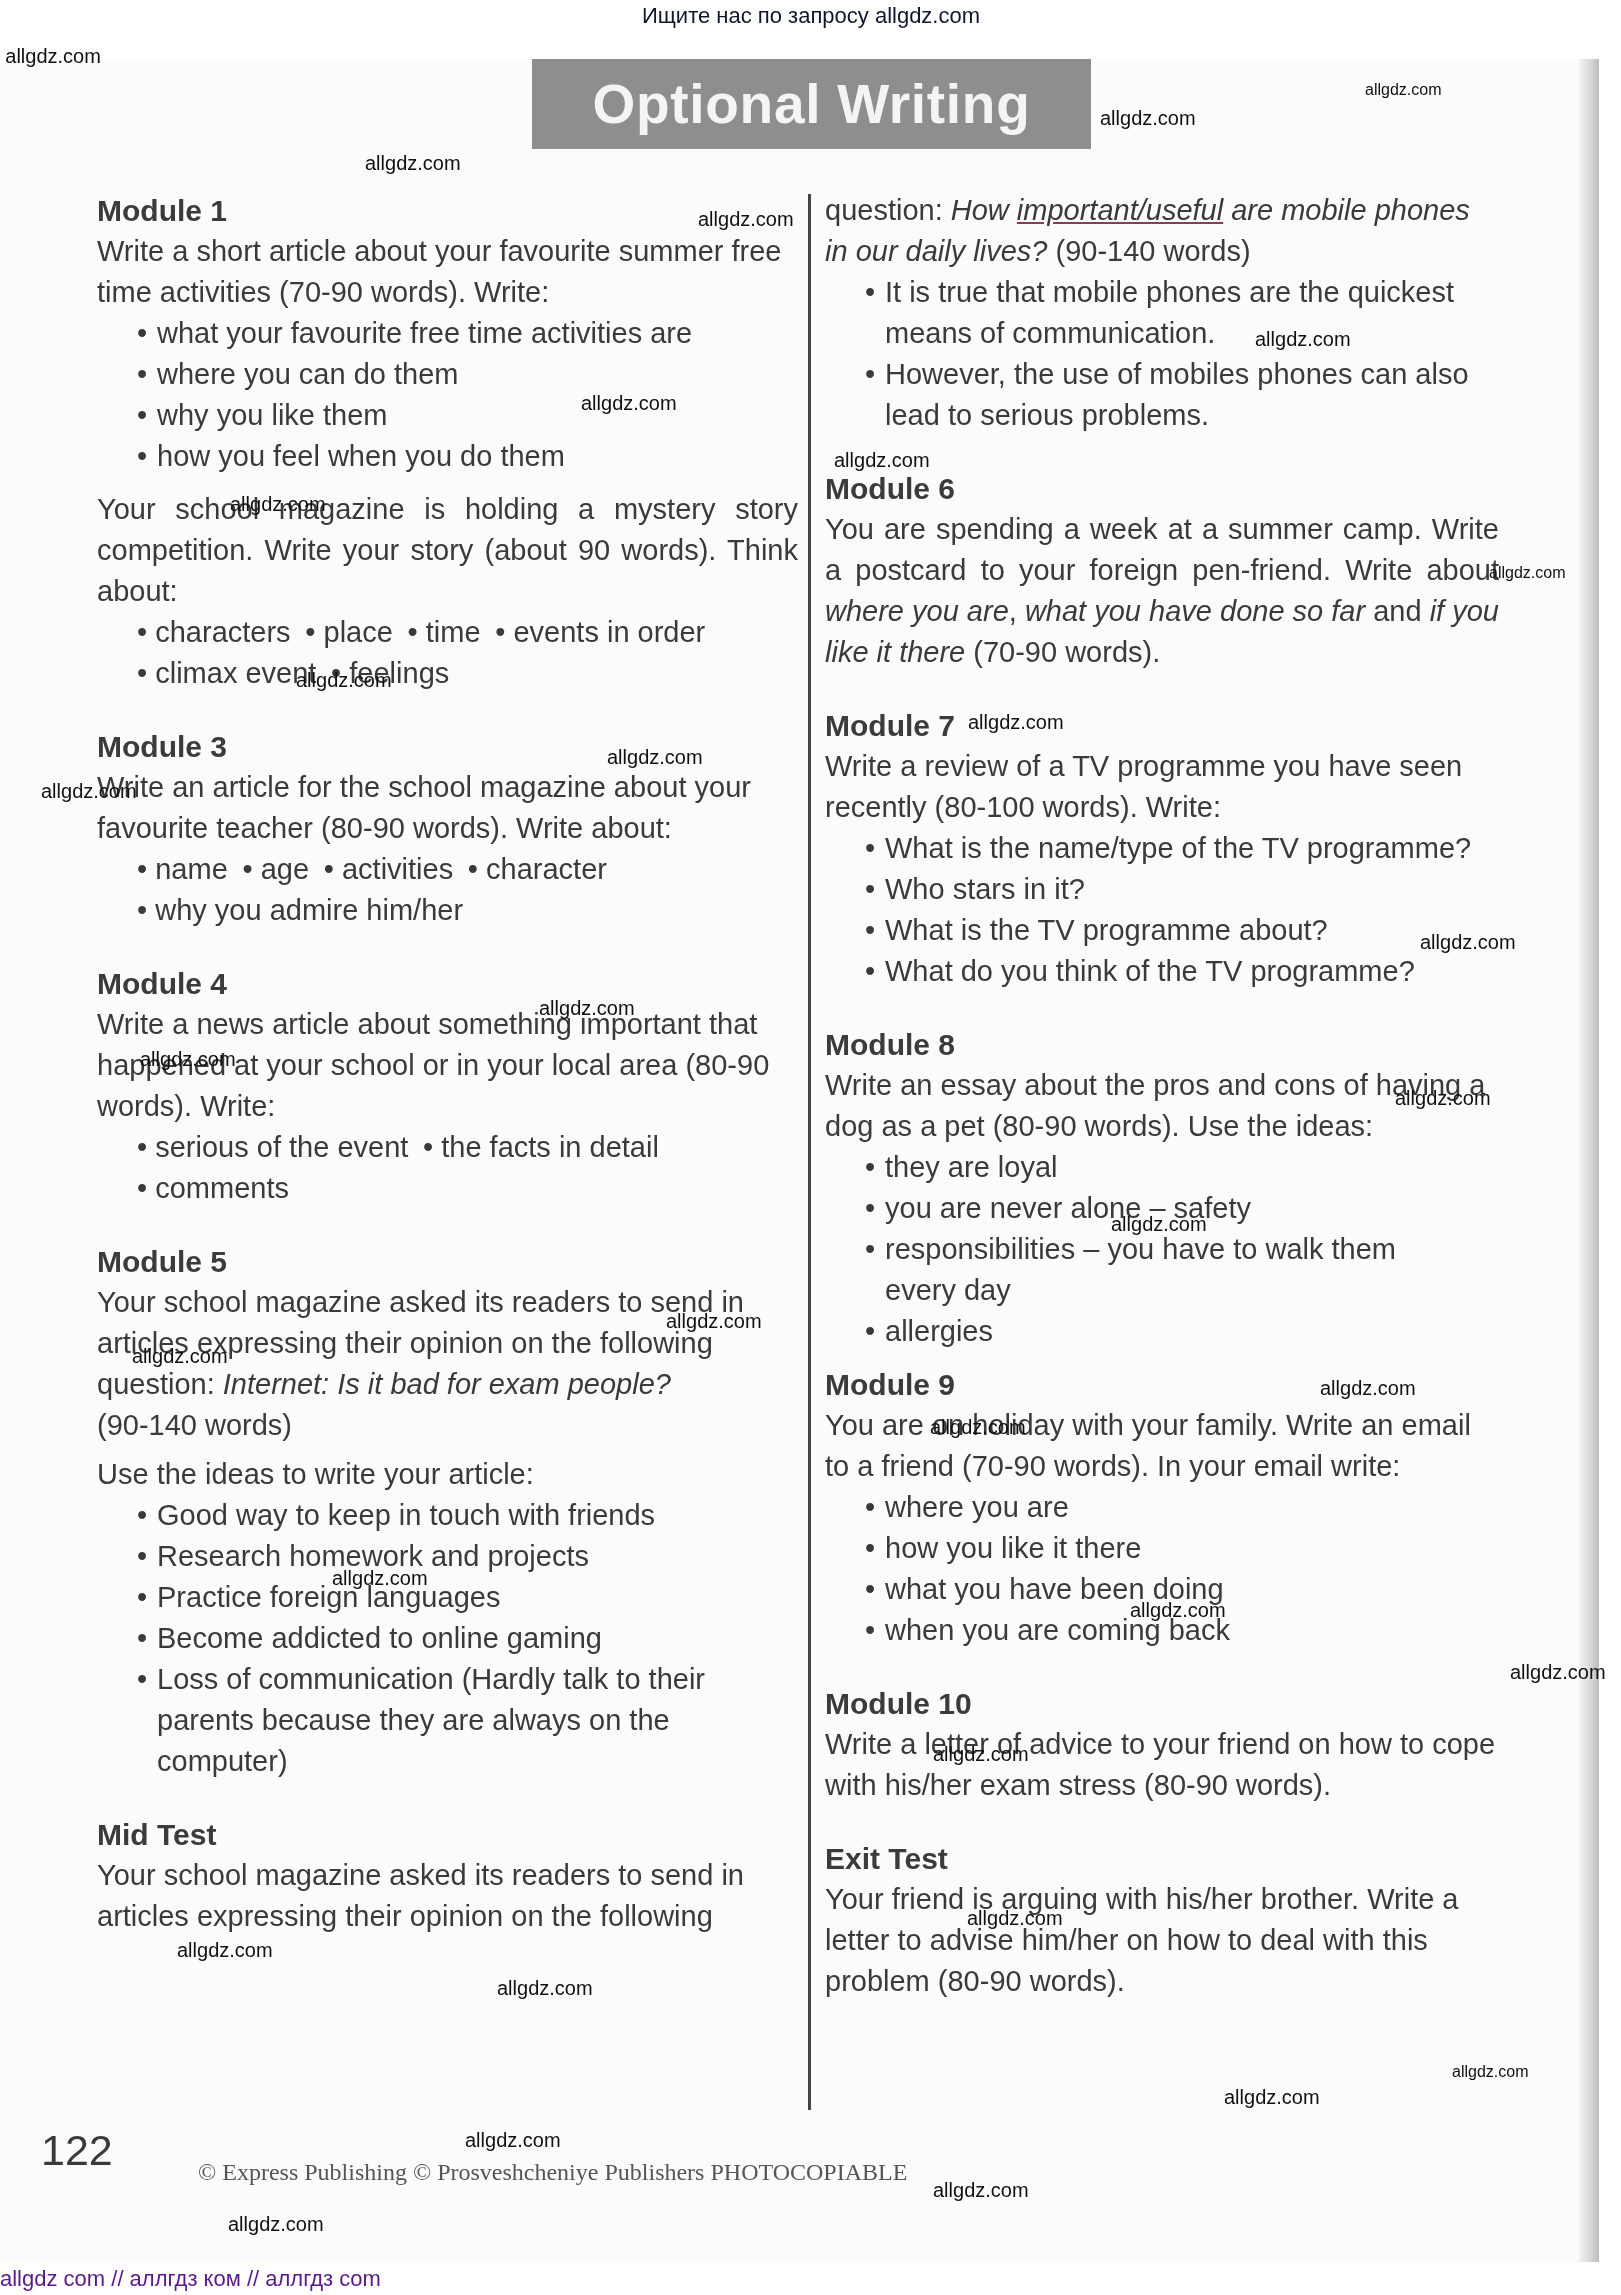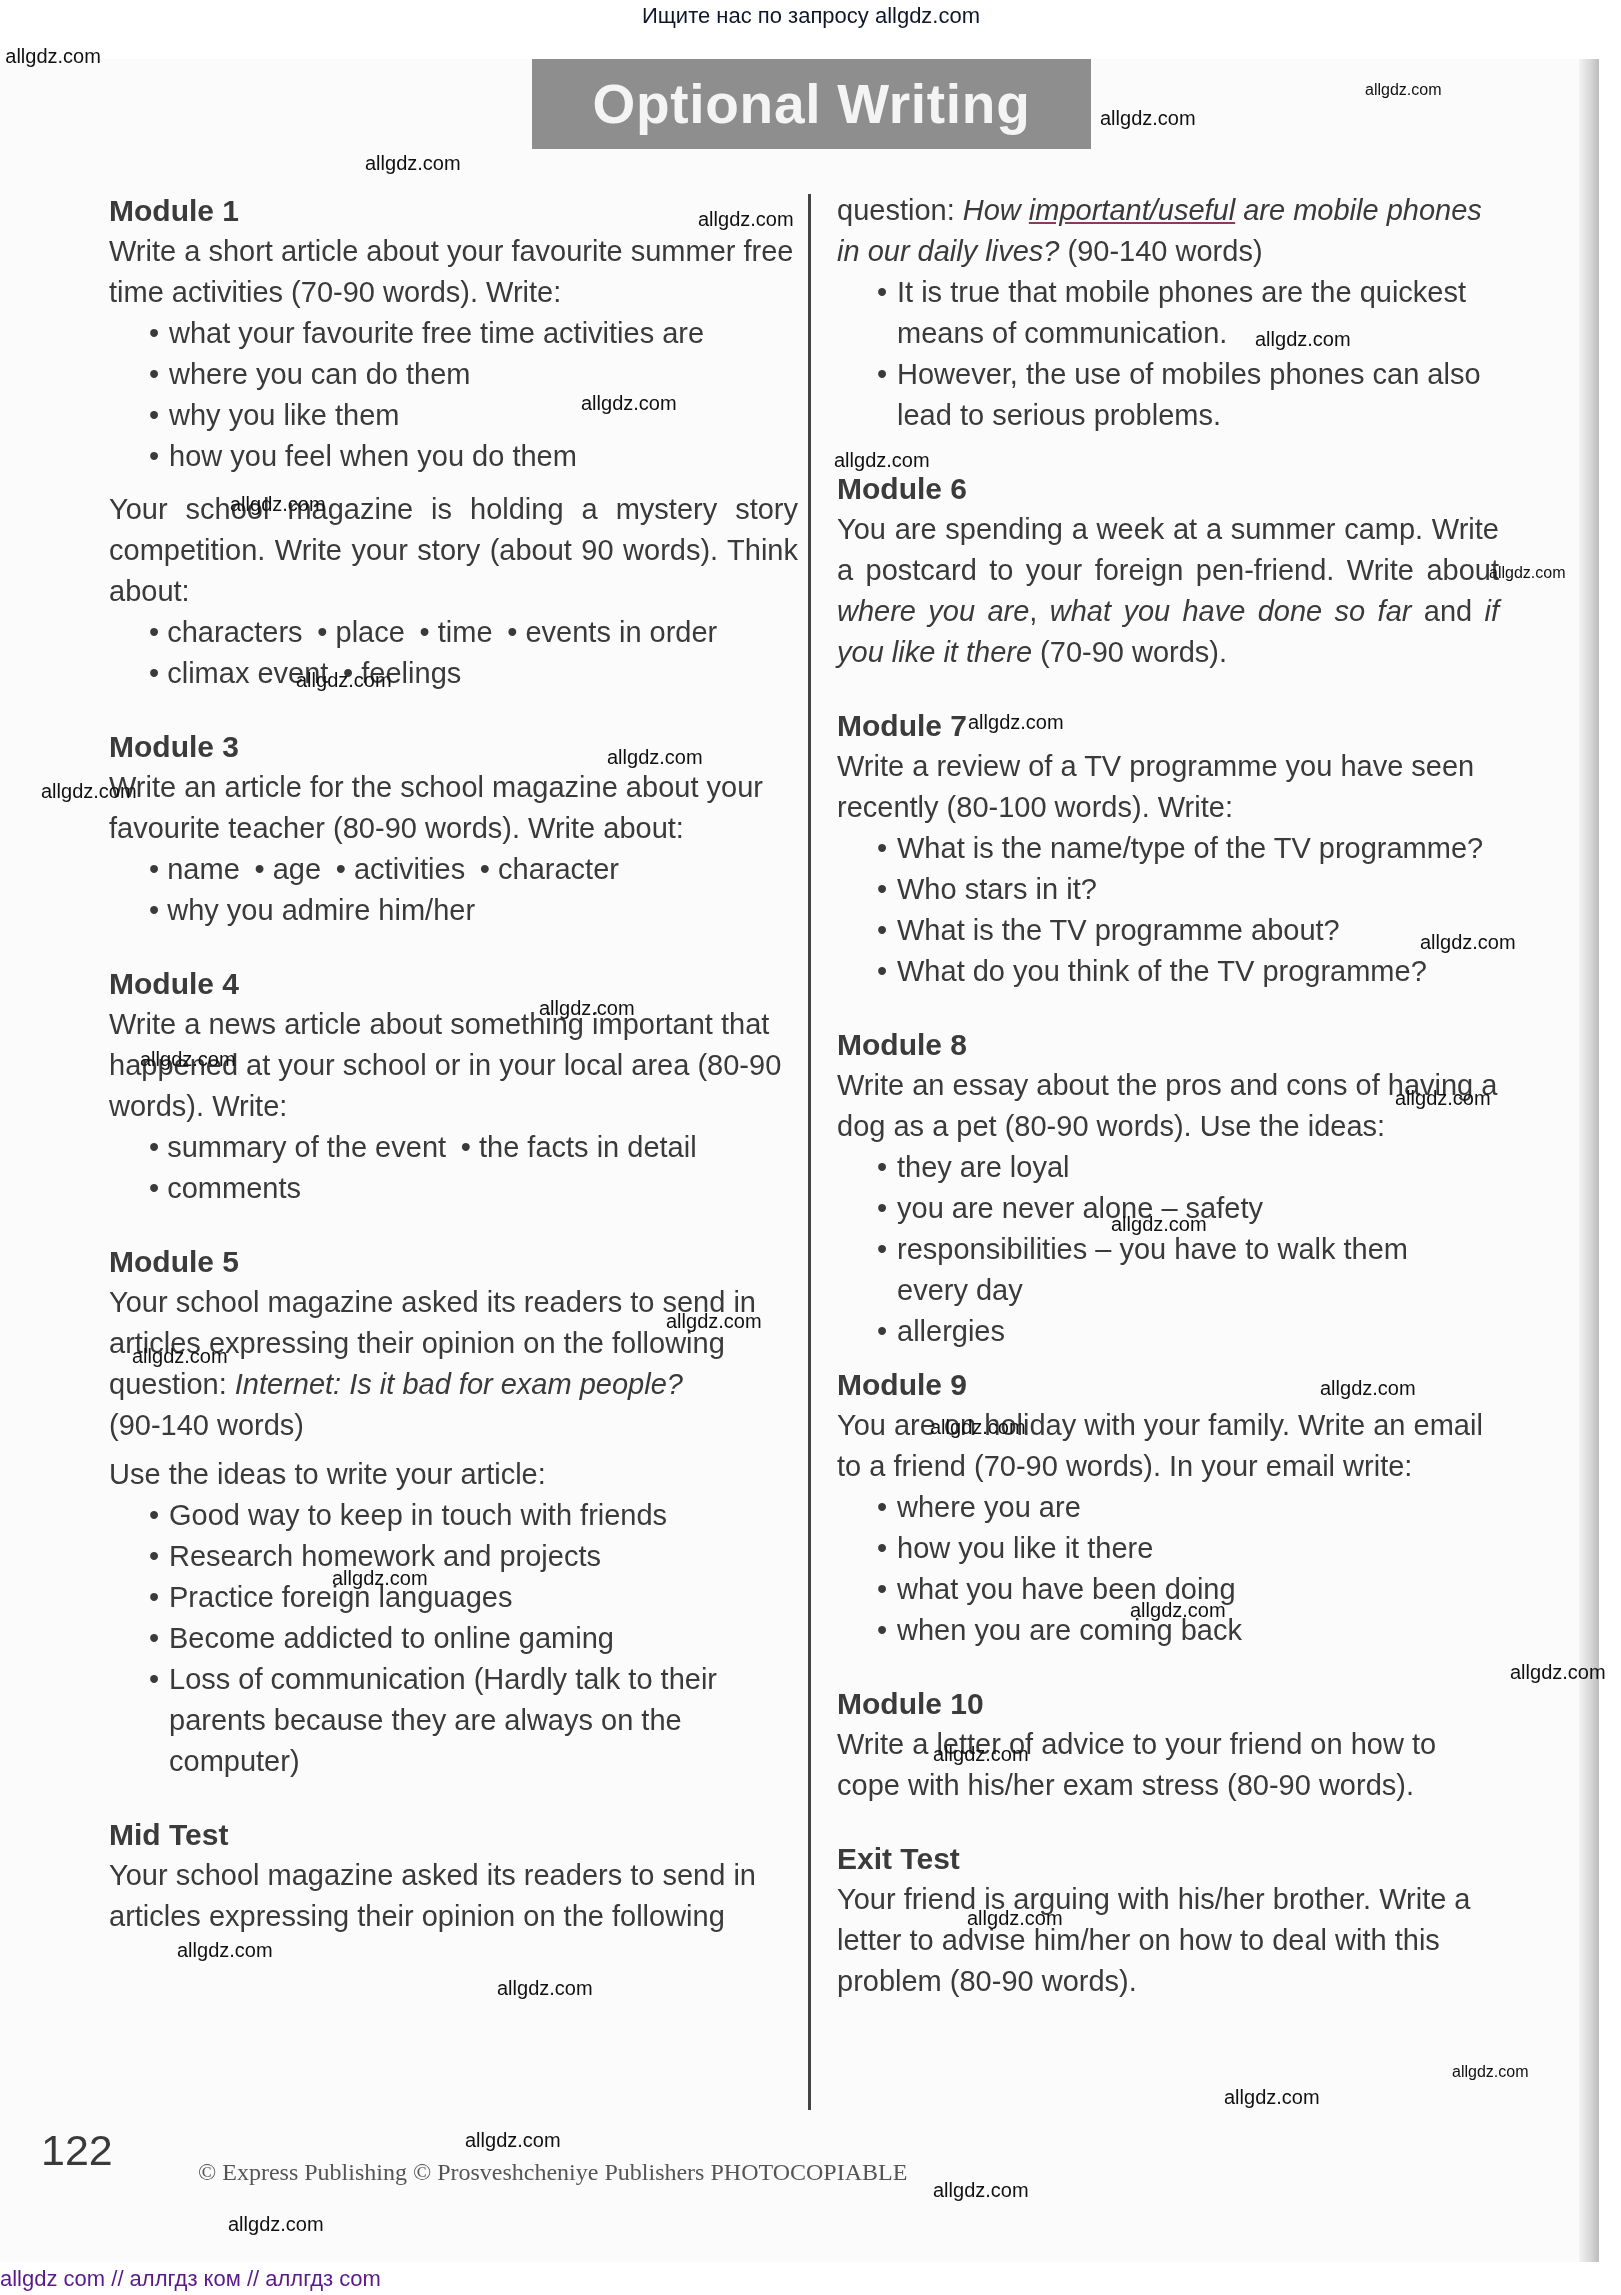--- a/index.html
+++ b/index.html
@@ -12,21 +12,21 @@
                 color:#0f172a; font-size:22px; }
   .bottom-banner { position:absolute; top:2266px; left:0; width:1554px; 
                    color:#5a1a8a; font-size:22px; }
   .title-box { position:absolute; left:532px; top:59px; width:559px; height:90px; background:#8e8e8e; }
   .title-text { position:absolute; left:0; top:0; width:100%; height:100%; display:flex; align-items:center;
                 justify-content:center; color:#f4f4f4; font-size:55px; font-weight:bold; letter-spacing:0.7px; }
   .divider { position:absolute; left:808px; top:194px; width:2.7px; height:1916px; background:#444; }
   .col { position:absolute; top:190px; }
   .col-left { left:97px; width:701px; }
   .col-right { left:825px; width:674px; }
-  .section { margin-bottom:12px;margin-left:12px; }
+  .section { margin-bottom:12px; }
   .h { font-weight:bold; font-size:30px; line-height:41px; color:#3b3b3b; }
   .p { font-size:29px; line-height:41px; }
   .p.just { text-align:justify; }
   .list { list-style:none; margin:0; padding:0 0 0 40px; }
   .list li { font-size:29px; line-height:41px; position:relative; padding-left:20px; }
   .list li::before { content:"\2022"; position:absolute; left:0; }
   .inline-list { padding-left:40px; font-size:29px; line-height:41px; }
   .inline-list span.it::before { content:"\2022\00a0"; }
   .inline-list span.it { margin-right:14.7px; }
   .gap { height:20px; }
@@ -84,21 +84,21 @@
     <div class="inline-list">
       <span class="it">why you admire him/her</span>
     </div>
   </div>
   <div class="gap"></div>
 
   <div class="section">
     <div class="h">Module 4</div>
     <div class="p">Write a news article about something important that happened at your school or in your local area (80-90 words). Write:</div>
     <div class="inline-list">
-      <span class="it">summary of the event</span><span class="it">the facts in detail</span>
+      <span class="it">serious of the event</span><span class="it">the facts in detail</span>
     </div>
     <div class="inline-list">
       <span class="it">comments</span>
     </div>
   </div>
   <div class="gap"></div>
 
   <div class="section">
     <div class="h">Module 5</div>
     <div class="p"><span>Your school magazine asked its readers to send in articles expressing their opinion on the following question: </span><i>Internet: Is it bad for exam people?</i><br><span>(90-140 words)</span></div>

